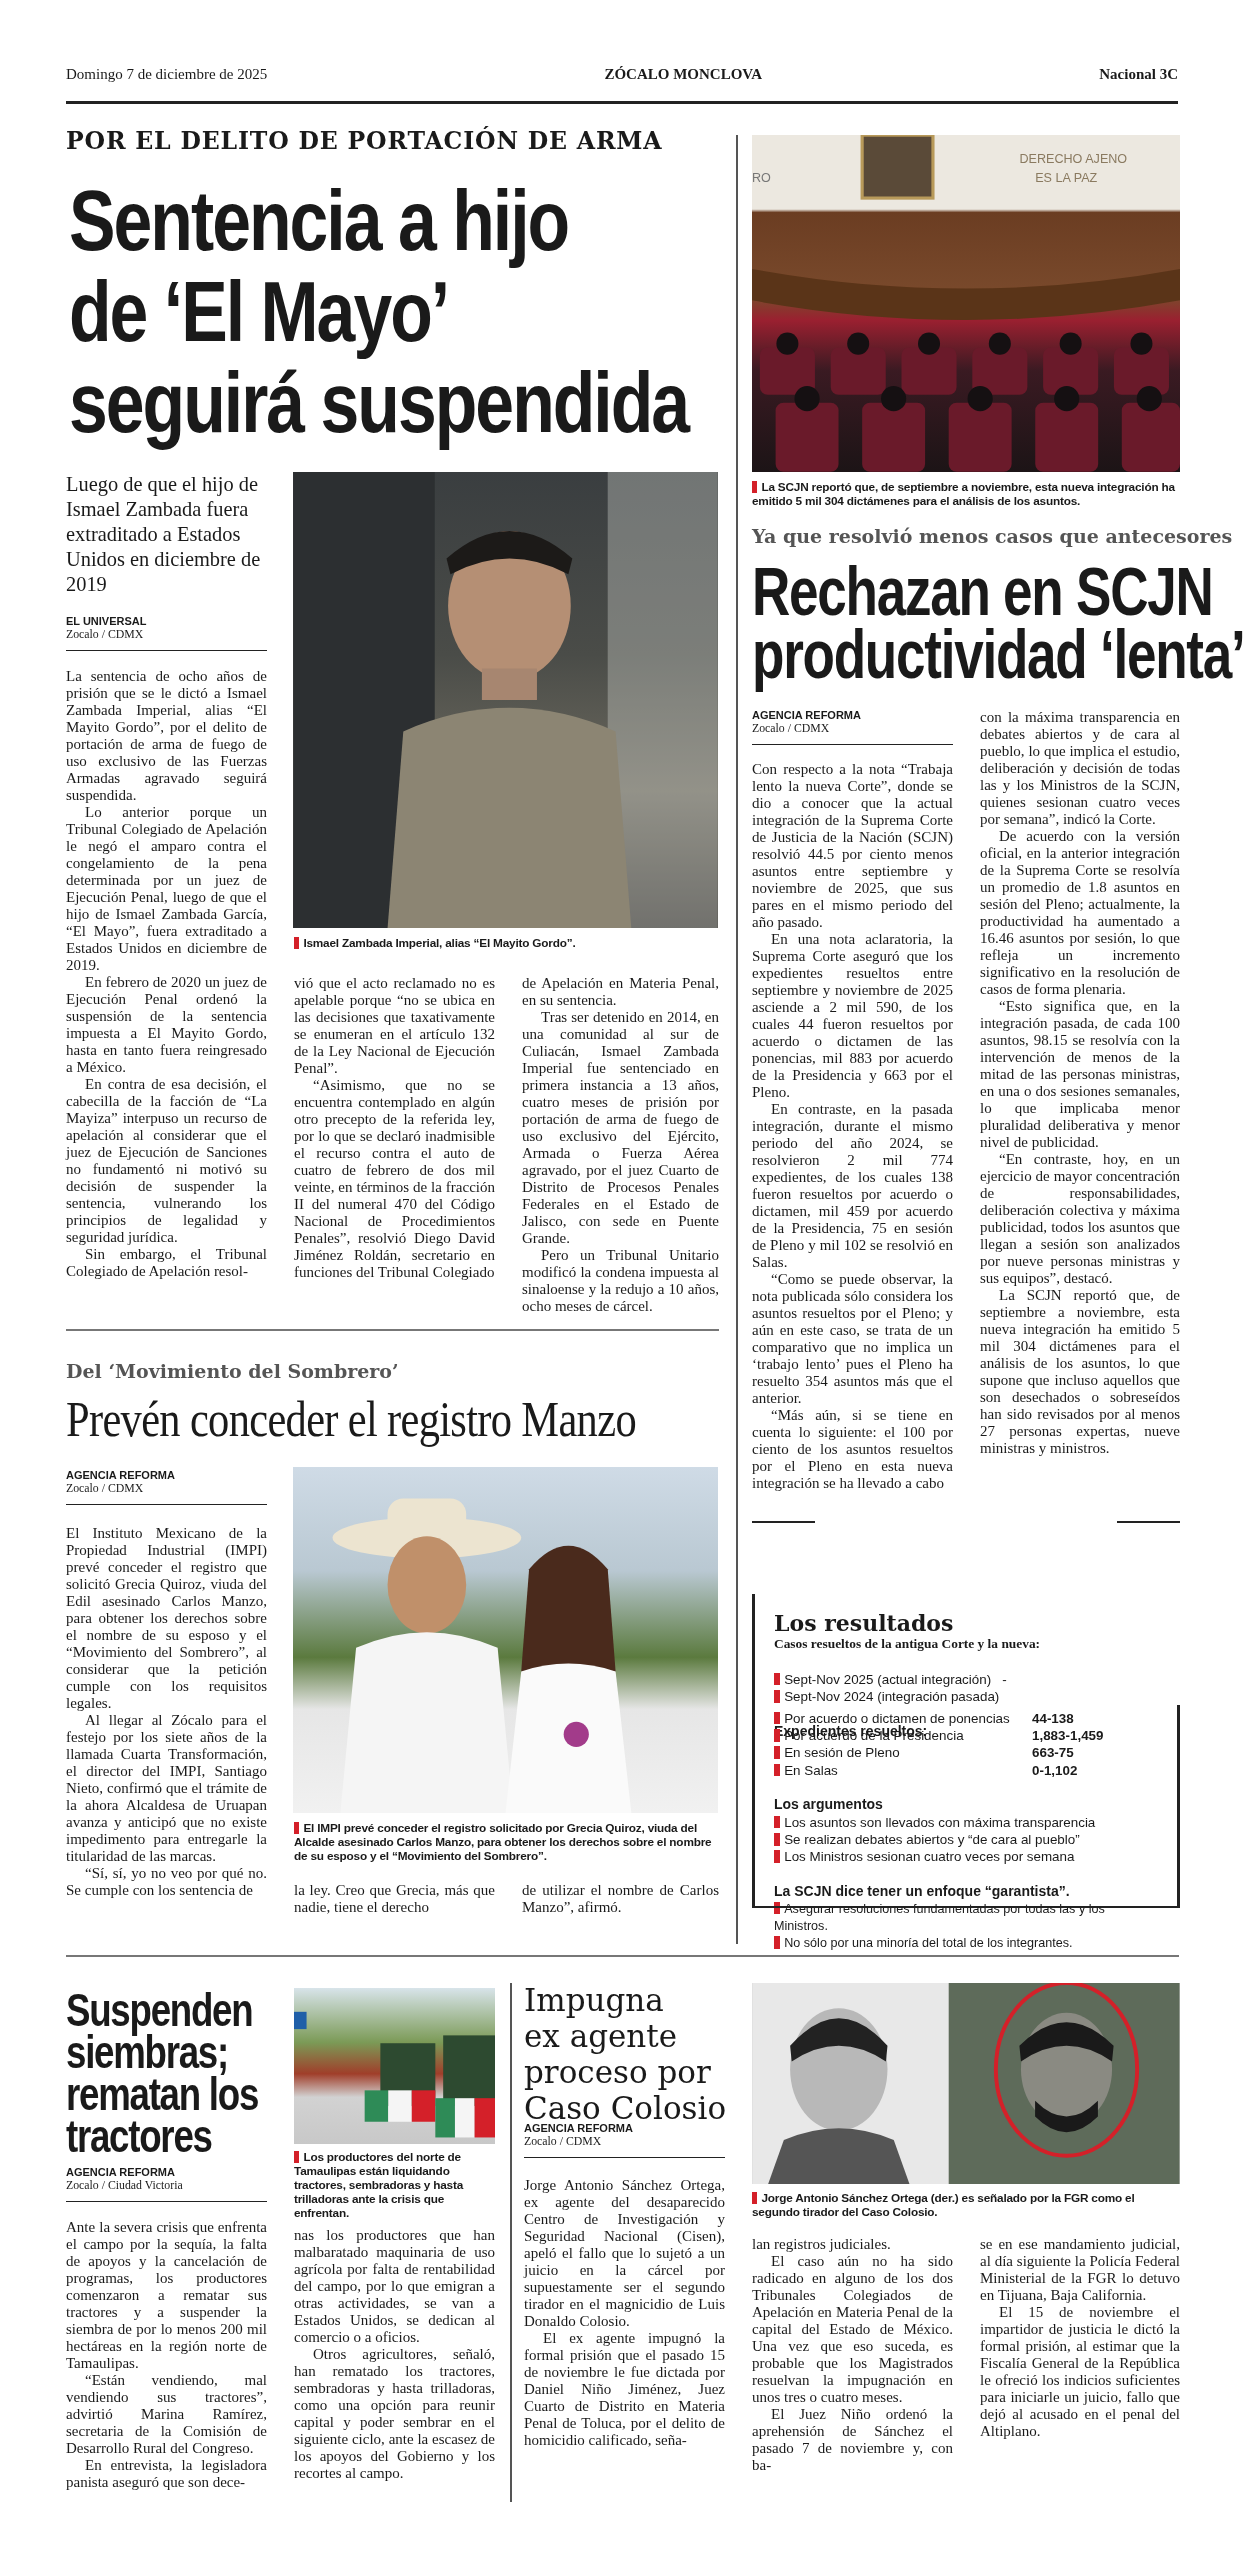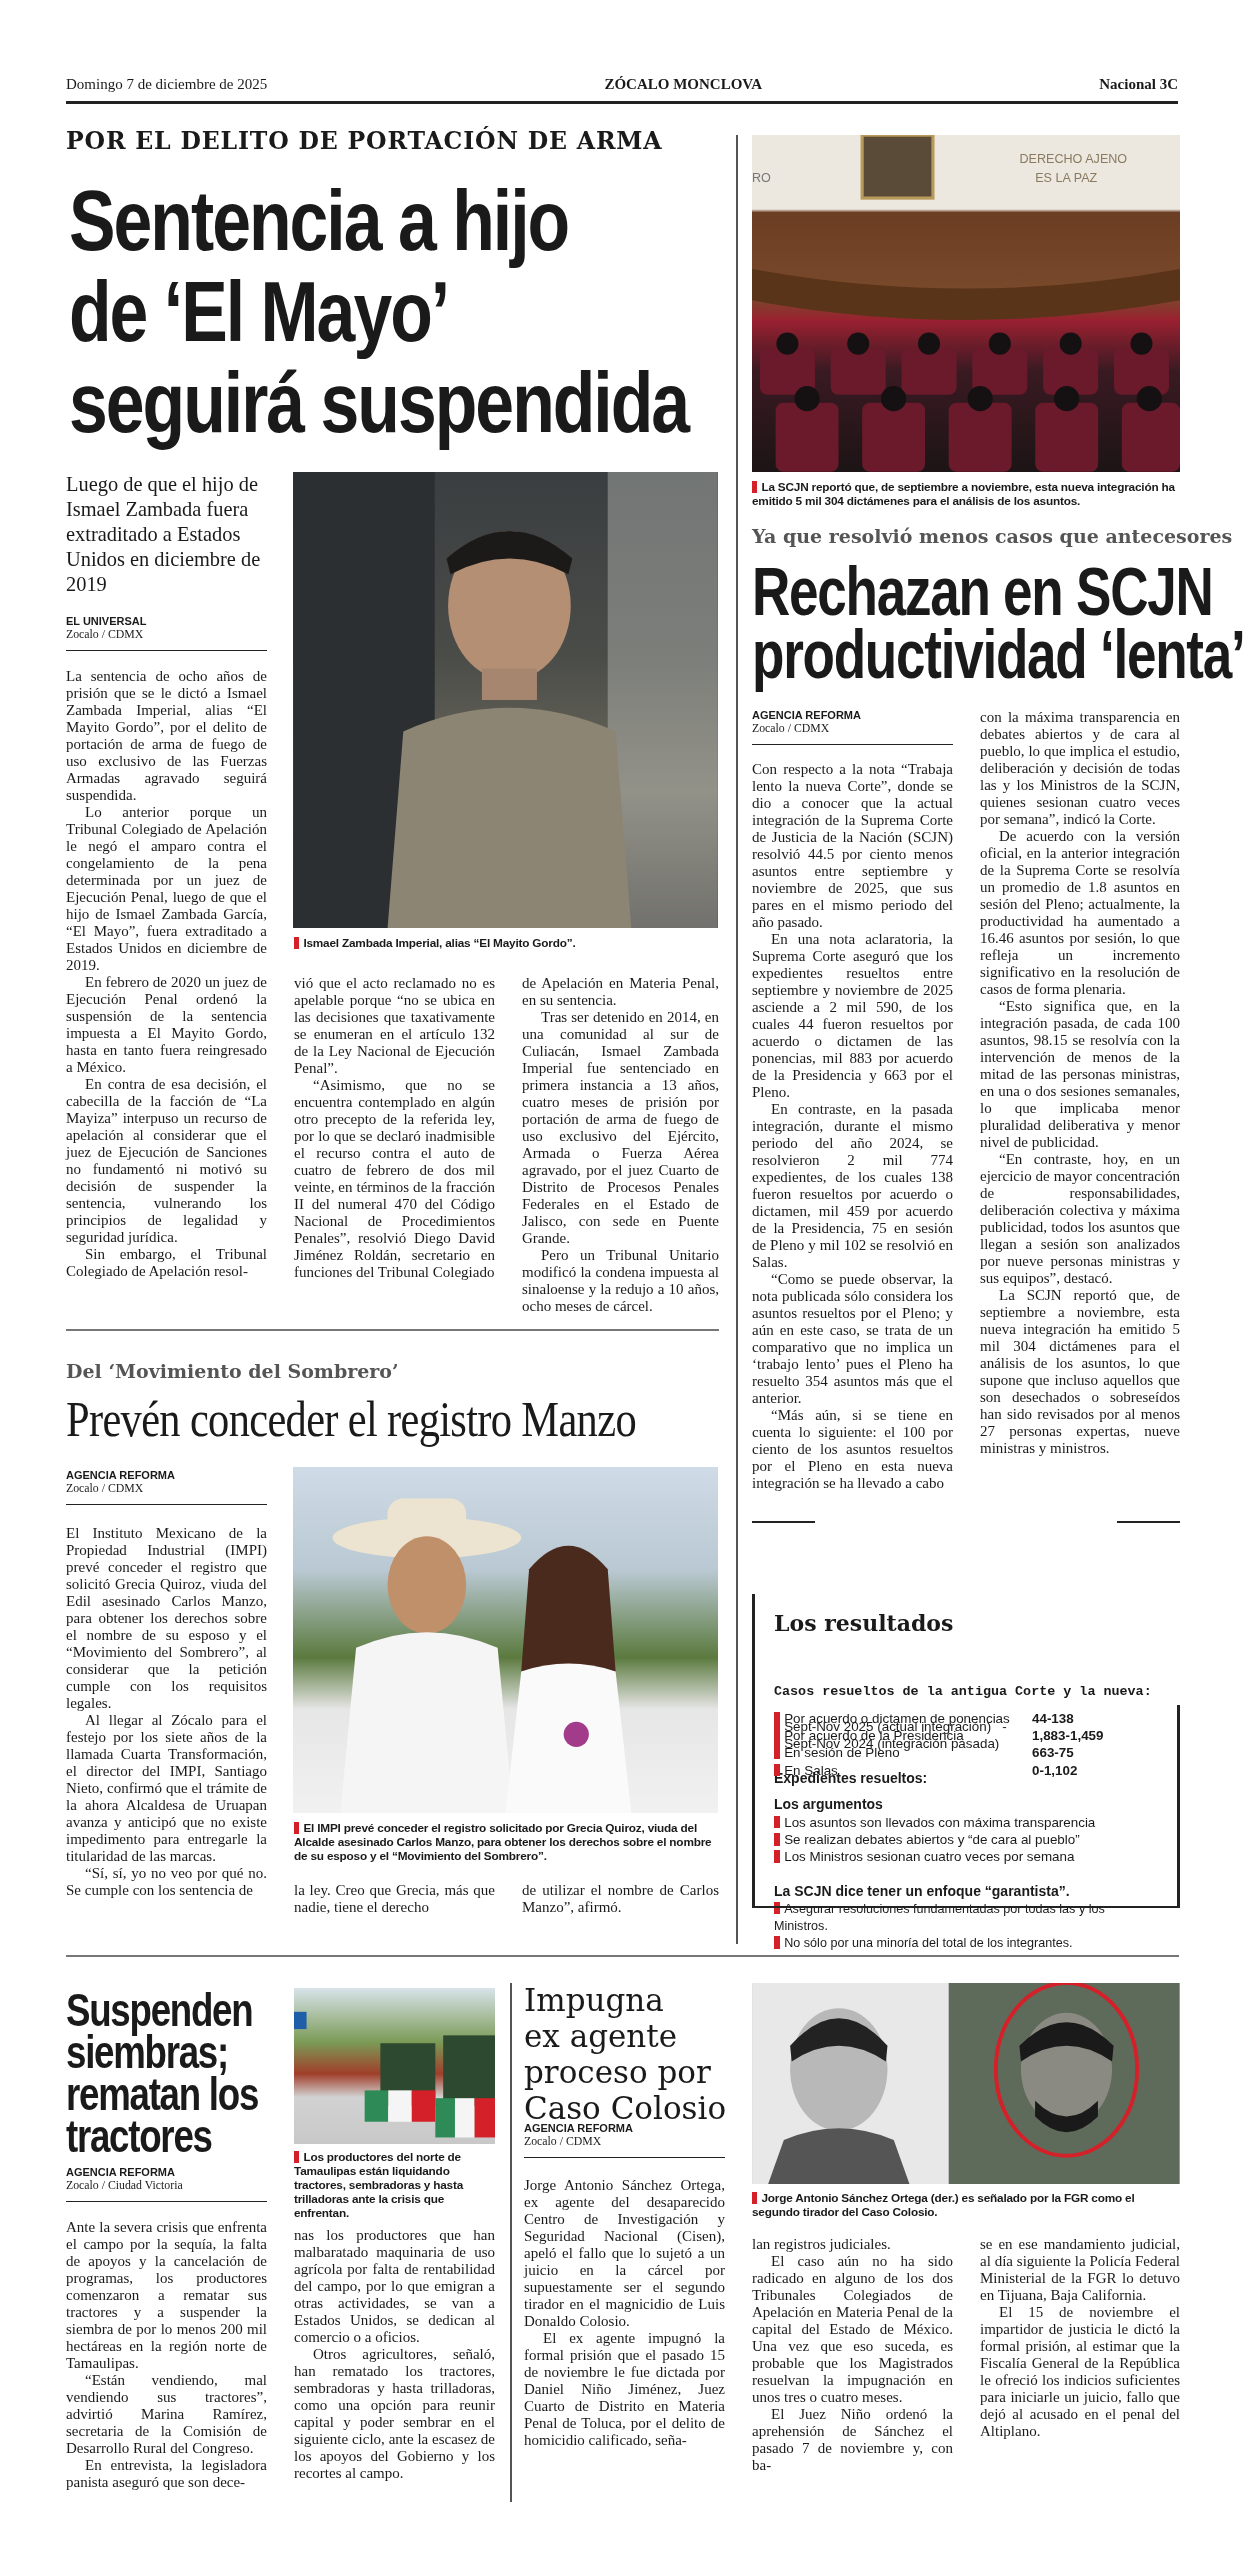--- a/index.html
+++ b/index.html
@@ -1,19 +1,19 @@
 <!DOCTYPE html>
 <html style="font-size:12.6px"><head>
 <meta charset="utf-8">
 <style>
   * { box-sizing: border-box; margin: 0; padding: 0; }
   html, body { background: #ffffff; }
   body { width: 1248px; height: 2576px; position: relative; overflow: hidden; color: #1a1a1a; font-family: "DejaVu Serif", serif; }
   .abs { position: absolute; }
-  .folio { top: 79px; left: 66px; width: 1112px; height: 25px; border-bottom: 3.1px solid #222; display: flex; justify-content: space-between; align-items: flex-end; padding-bottom: 8px; }
+  .folio { top: 79px; left: 66px; width: 1112px; height: 25px; border-bottom: 3.1px solid #222; display: flex; justify-content: space-between; align-items: flex-end; padding-bottom: 18px; }
   .folio span { font-family: "Liberation Serif", serif; font-size: 15px; }
   .folio .paper { font-weight: bold; }
   .folio .section { font-weight: bold; }
   .kicker-top { top: 127px; left: 66px; font-family: "DejaVu Serif", serif; font-weight: bold; font-size: 23.6px; letter-spacing: 0.8px; }
   .mega-head { top: 175px; left: 69px; width: 645px; font-family: "Liberation Sans", sans-serif; font-weight: bold; font-size: 85px; line-height: 91px; letter-spacing: -2.4px; transform: scaleX(0.82); transform-origin: left top; }
   .mega-head div { white-space: nowrap; }
   .deck { font-family: "Liberation Serif", serif; font-size: 20.4px; line-height: 25px; }
   .byline-agency { font-family: "Liberation Sans", sans-serif; font-weight: bold; font-size: 11px; }
   .byline-city { font-family: "Liberation Serif", serif; font-size: 11.8px; padding-bottom: 7.9px; border-bottom: 1.6px solid #222; margin-bottom: 9.4px; }
   .body-text { font-family: "Liberation Serif", serif; font-size: 15px; line-height: 17px; text-align: justify; hyphens: auto; }
@@ -23,21 +23,21 @@
   .caption .bar { display: inline-block; width: 4.7px; height: 11.8px; background: #d42029; margin-right: 4.7px; vertical-align: -1.6px; }
   .photo { background: #888; overflow: hidden; }
   .vrule { width: 1.6px; background: #555; }
   .hrule { height: 2.4px; background: #777; }
   .section-kicker { font-family: "DejaVu Serif", serif; font-weight: bold; font-size: 19px; color: #555; }
   .serif-head { font-family: "Liberation Serif", serif; font-size: 50px; line-height: 55px; letter-spacing: -0.8px; transform: scaleX(0.85); transform-origin: left top; white-space: nowrap; }
   .sans-head { font-family: "Liberation Sans", sans-serif; font-weight: bold; font-size: 66px; line-height: 69px; letter-spacing: -1.6px; transform: scaleX(0.8); transform-origin: left top; white-space: nowrap; }
   .box { border-left: 3.1px solid #222; border-right: 3.1px solid #222; padding: 15.7px 19px; }
   .box-top, .box-bottom { position: absolute; height: 2.4px; background: #222; width: 63px; }
   .box h3 { font-family: "DejaVu Serif", serif; font-size: 22px; font-weight: bold; }
-  .box .sub { font-family: Liberation Mono, monospace; font-weight: bold; font-size: 13.4px; margin-bottom: 19px; margin-top: 48px; }
+  .box .sub { font-family: Liberation Serif, serif; font-weight: bold; font-size: 13.4px; margin-bottom: 19px; }
   .box .row { font-family: "Liberation Sans", sans-serif; font-size: 13.4px; line-height: 17.3px; display: flex; }
   .box .row .lbl { flex: 1; }
   .box .row .val { width: 126px; font-weight: bold; }
   .box .sq { display: inline-block; width: 5.5px; height: 12.6px; background: #d42029; margin-right: 4.7px; vertical-align: -1.6px; }
   .box .grp { font-family: "Liberation Sans", sans-serif; font-weight: bold; font-size: 14px; margin-top: 17.3px; margin-bottom: 1.6px; }
 </style>
 </head>
 <body>
 
 <div class="abs folio">

